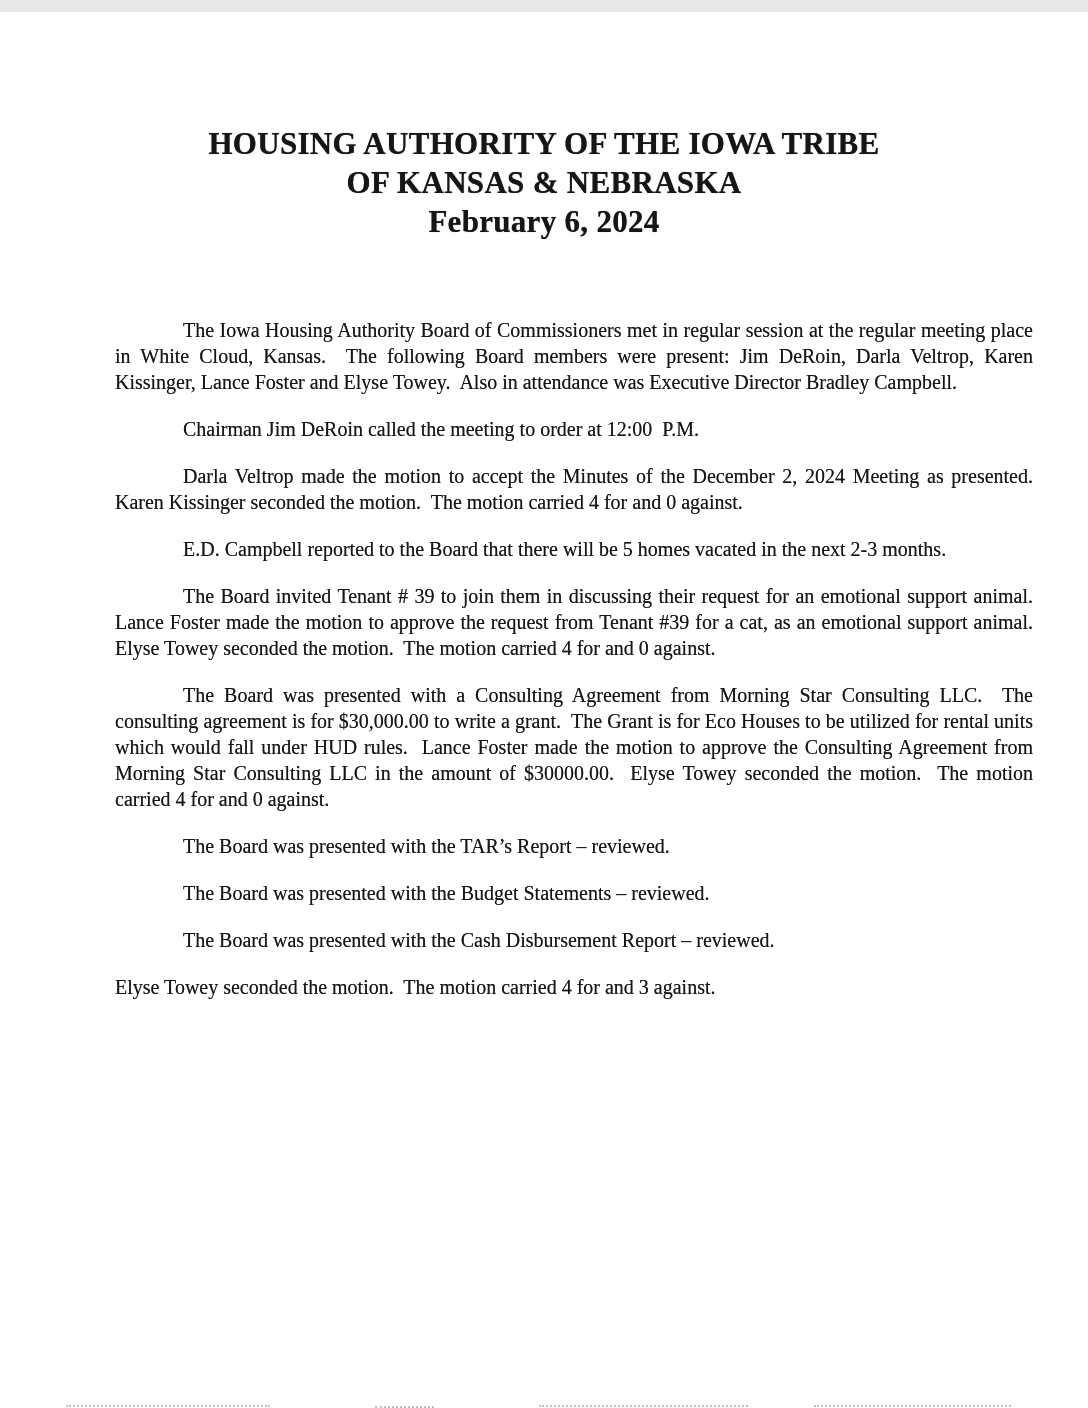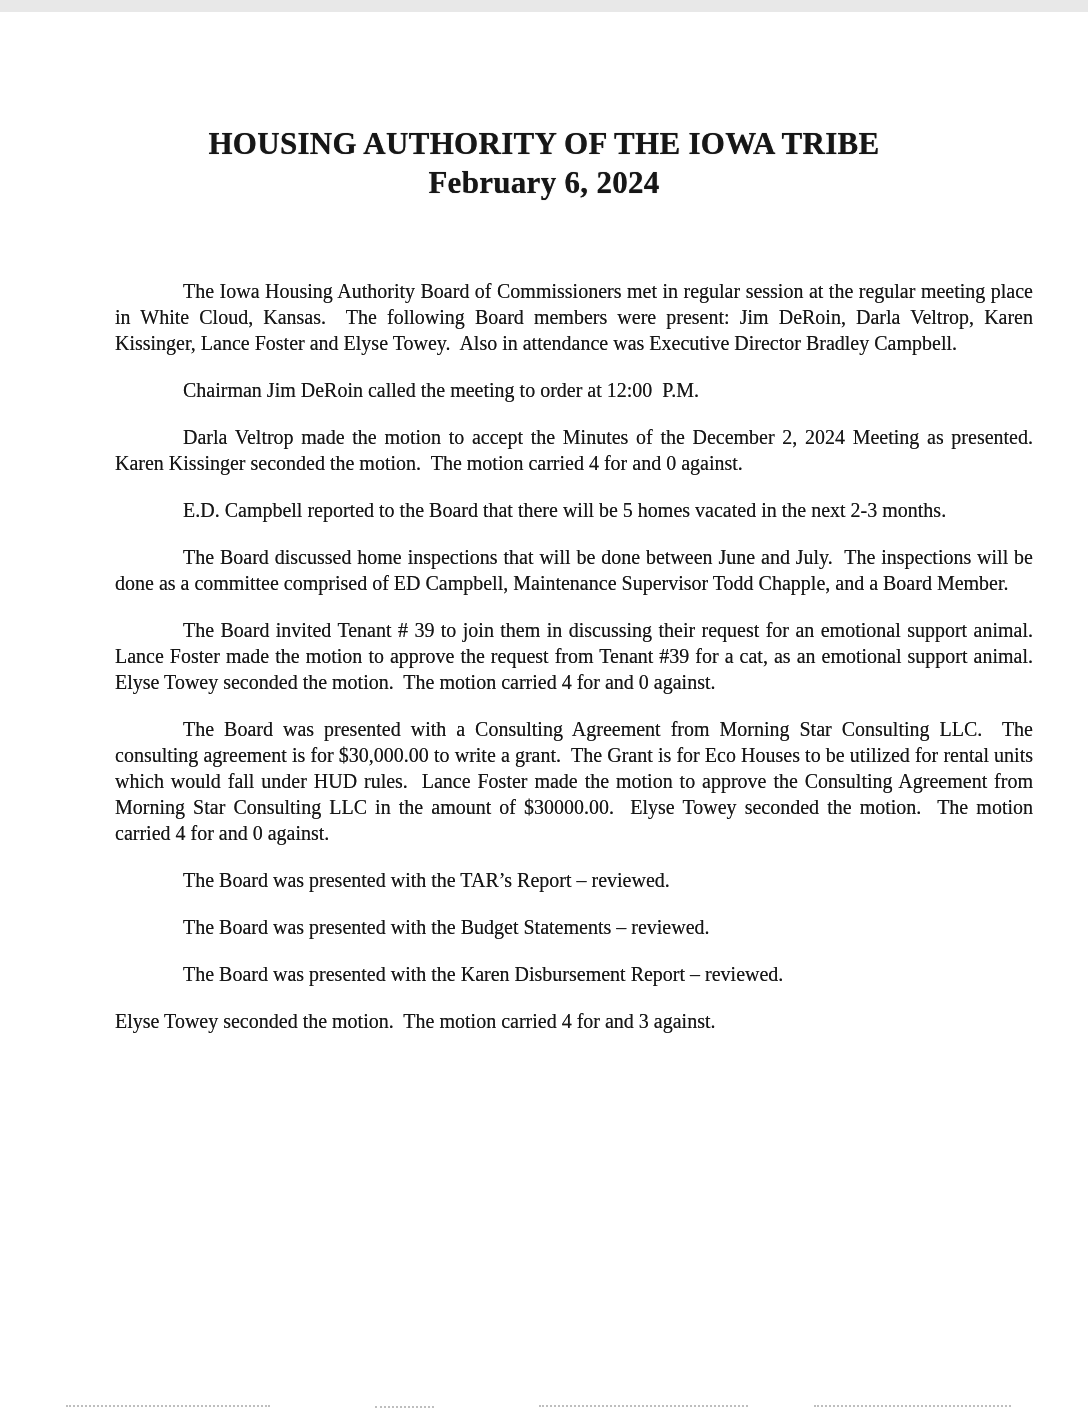--- a/index.html
+++ b/index.html
@@ -61,34 +61,34 @@
   .noise-3 { left: 539px; top: 1393px; width: 209px; }
   .noise-4 { left: 814px; top: 1393px; width: 197px; }
 </style>
 </head>
 <body>
 
 <div class="page">
 
   <div class="doc-title">
     <div>HOUSING AUTHORITY OF THE IOWA TRIBE</div>
+    <div>OF KANSAS &amp; NEBRASKA</div>
     <div>February 6, 2024</div>
   </div>
 
   <div class="doc-body">
     <p>The Iowa Housing Authority Board of Commissioners met in regular session at the regular meeting place in White Cloud, Kansas.  The following Board members were present: Jim DeRoin, Darla Veltrop, Karen Kissinger, Lance Foster and Elyse Towey.  Also in attendance was Executive Director Bradley Campbell.</p>
     <p>Chairman Jim DeRoin called the meeting to order at 12:00  P.M.</p>
     <p>Darla Veltrop made the motion to accept the Minutes of the December 2, 2024 Meeting as presented.  Karen Kissinger seconded the motion.  The motion carried 4 for and 0 against.</p>
     <p>E.D. Campbell reported to the Board that there will be 5 homes vacated in the next 2-3 months.</p>
-    <p>The Board discussed home inspections that will be done between June and July.  The inspections will be done as a committee comprised of ED Campbell, Maintenance Supervisor Todd Chapple, and a Board Member.</p>
     <p>The Board invited Tenant # 39 to join them in discussing their request for an emotional support animal.  Lance Foster made the motion to approve the request from Tenant #39 for a cat, as an emotional support animal.  Elyse Towey seconded the motion.  The motion carried 4 for and 0 against.</p>
     <p>The Board was presented with a Consulting Agreement from Morning Star Consulting LLC.  The consulting agreement is for $30,000.00 to write a grant.  The Grant is for Eco Houses to be utilized for rental units which would fall under HUD rules.  Lance Foster made the motion to approve the Consulting Agreement from Morning Star Consulting LLC in the amount of $30000.00.  Elyse Towey seconded the motion.  The motion carried 4 for and 0 against.</p>
     <p>The Board was presented with the TAR’s Report – reviewed.</p>
     <p>The Board was presented with the Budget Statements – reviewed.</p>
-    <p>The Board was presented with the Karen Disbursement Report – reviewed.</p>
+    <p>The Board was presented with the Cash Disbursement Report – reviewed.</p>
     <p class="continuation">Elyse Towey seconded the motion.  The motion carried 4 for and 3 against.</p>
   </div>
 
   <div class="scan-noise noise-1"></div>
   <div class="scan-noise noise-2"></div>
   <div class="scan-noise noise-3"></div>
   <div class="scan-noise noise-4"></div>
 
 </div>
 

